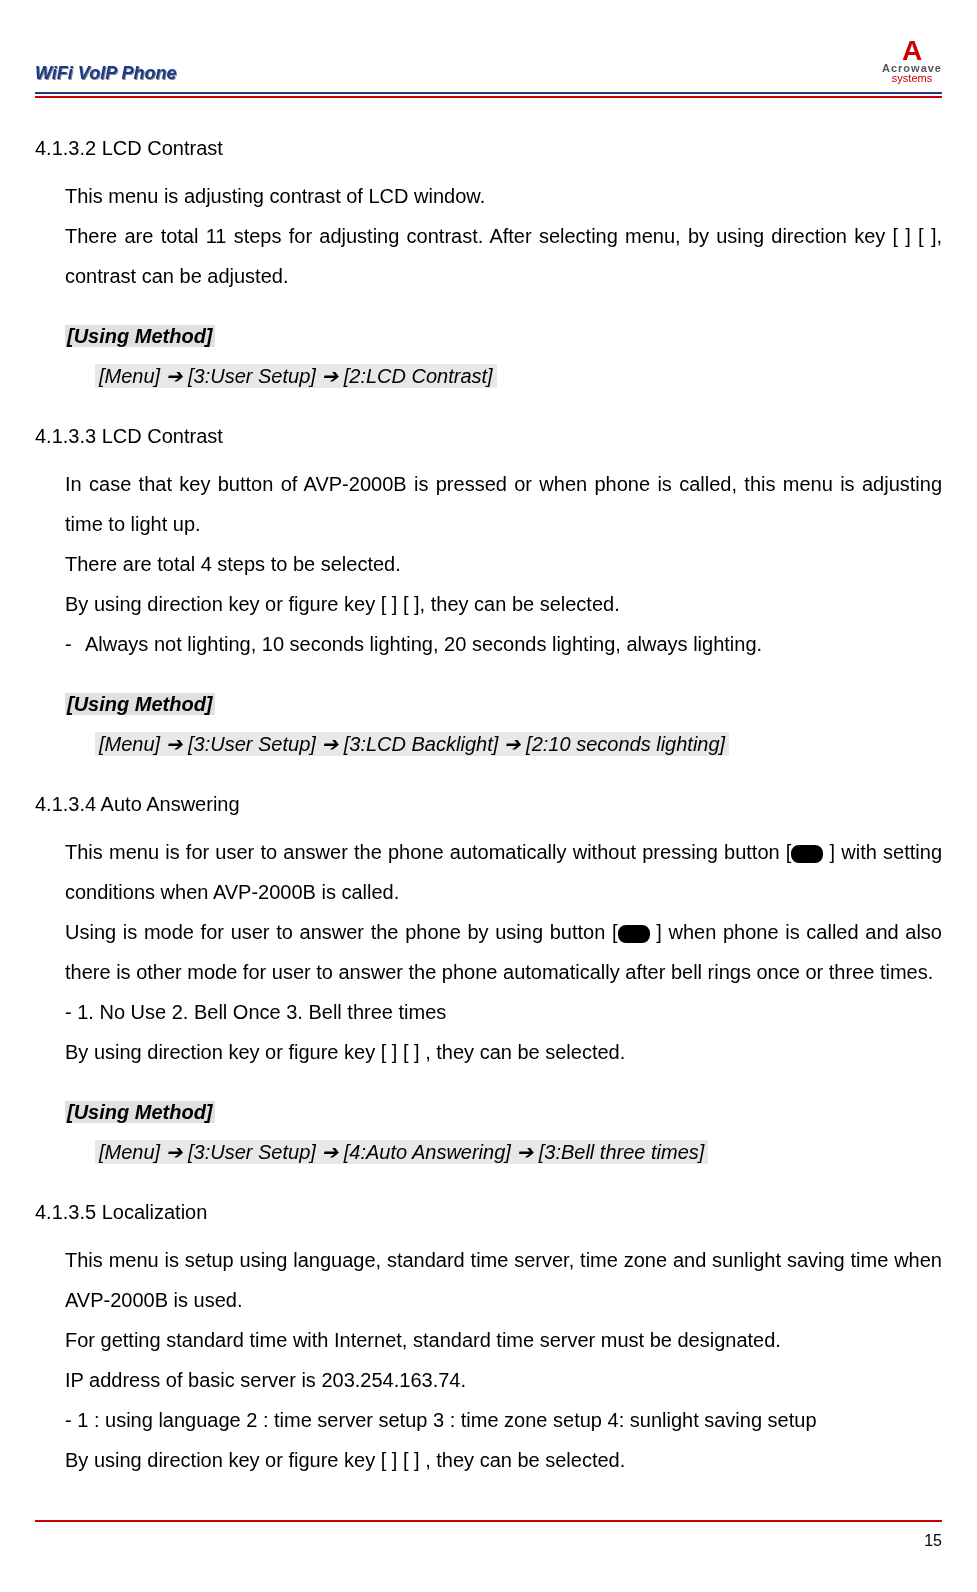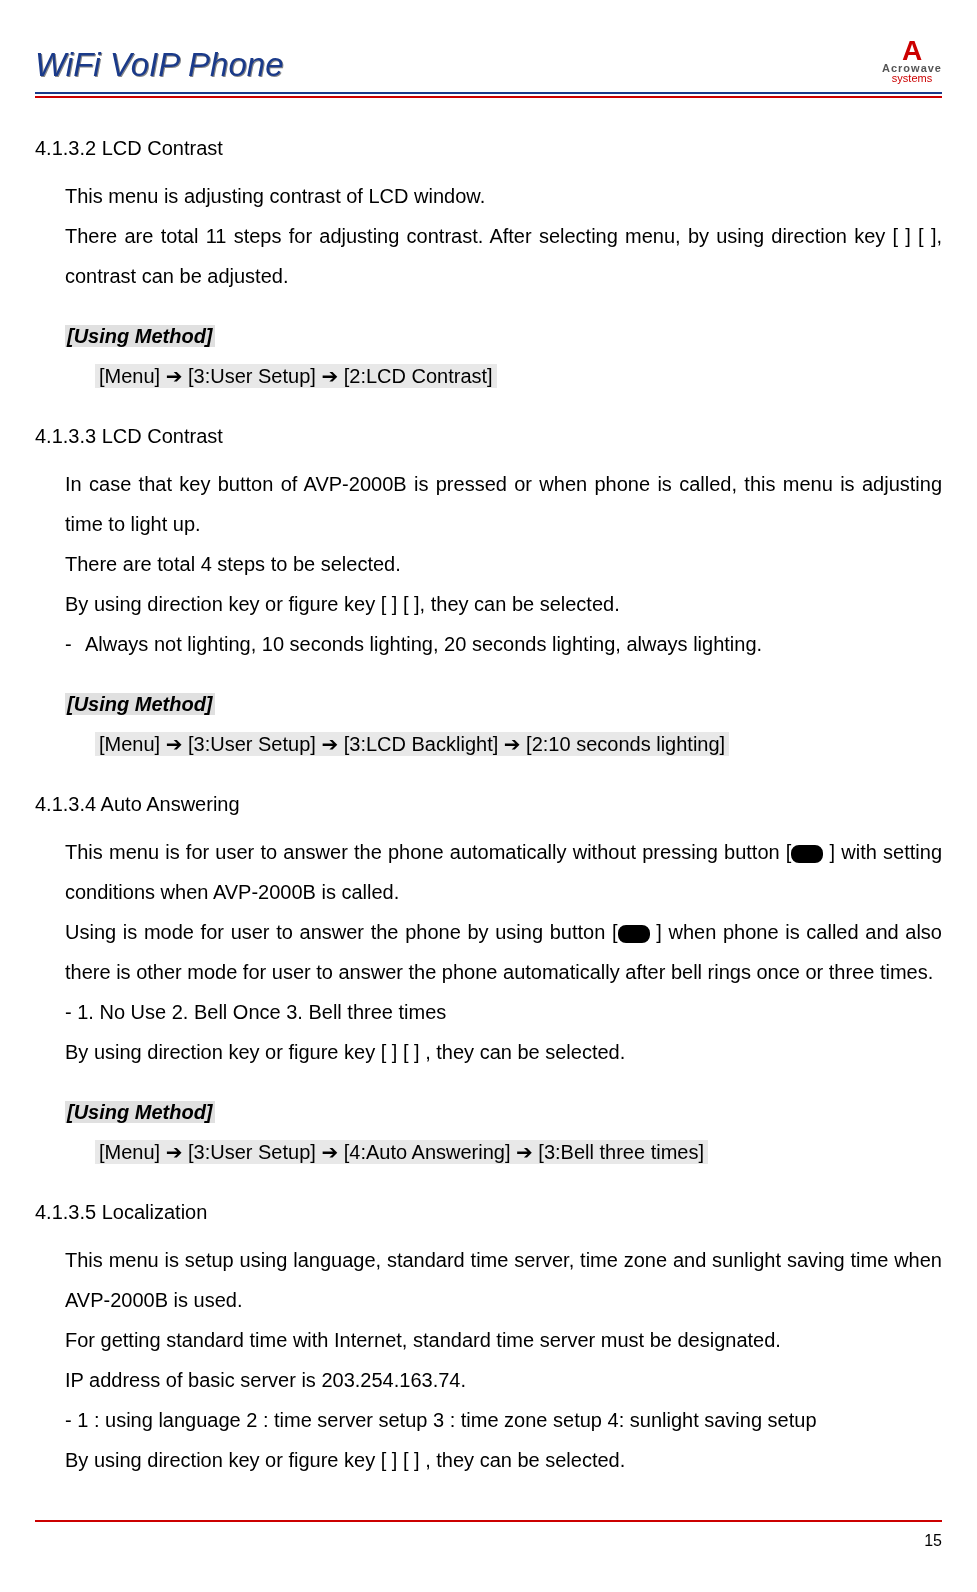--- a/index.html
+++ b/index.html
@@ -13,22 +13,22 @@
       padding: 40px 35px 20px 35px;
       box-sizing: border-box;
     }
     .header {
       display: flex;
       justify-content: space-between;
       align-items: flex-end;
       padding-bottom: 8px;
     }
     .header-title {
-      font-size: 33px;
-      font-weight: normal;
+      font-size: 18px;
+      font-weight: bold;
       font-style: italic;
       color: #1a3a8a;
       text-shadow: 1px 1px 0 #888;
     }
     .logo {
       display: flex;
       flex-direction: column;
       align-items: center;
       font-size: 11px;
     }
@@ -66,20 +66,21 @@
     }
     .section-heading {
       margin: 0 0 8px 0;
       font-weight: normal;
     }
     .indent {
       padding-left: 30px;
     }
     .indent2 {
       padding-left: 60px;
+      font-style: italic;
     }
     .using-method {
       display: inline;
       font-weight: bold;
       font-style: italic;
       background-color: #e0e0e0;
       padding: 0 2px;
     }
     .grey-box {
       display: inline;

